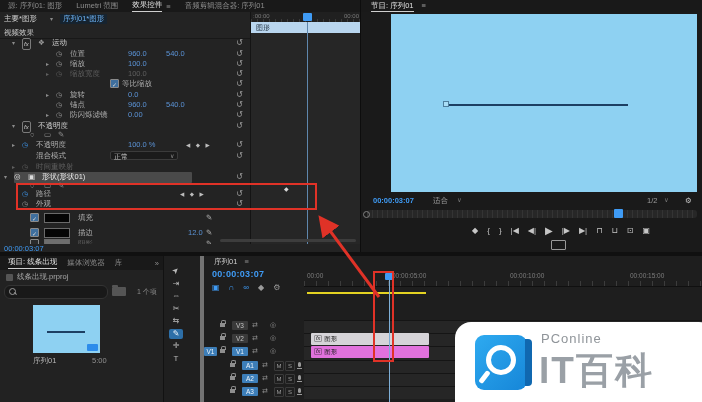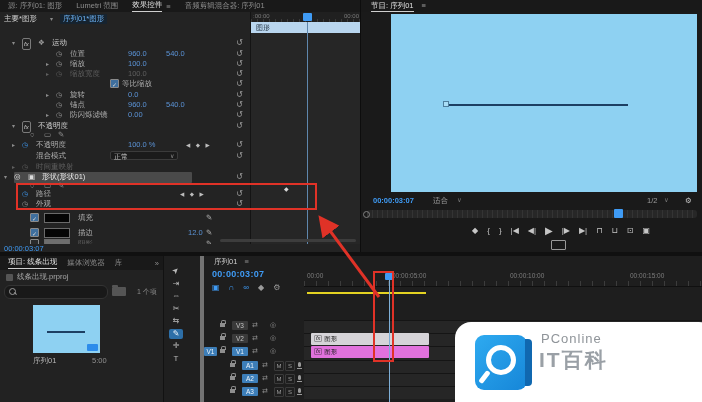--- a/index.html
+++ b/index.html
@@ -115,21 +115,21 @@
         padding:0 1px;line-height:5px;margin-right:2px;vertical-align:1px;}
   #tl-playline{position:absolute;left:185px;top:16px;width:1px;height:130px;background:#7fb0d8;}
   #tl-playhead{position:absolute;left:181px;top:17px;width:9px;height:7px;background:#3f9bf5;border-radius:1px;}
   
   #watermark{position:absolute;left:455px;top:322px;width:260px;height:95px;background:#fff;border-radius:16px;z-index:50;}
   #wm-icon{position:absolute;left:20px;top:13px;width:52px;height:55px;background:linear-gradient(135deg,#2eaaf0,#1686d8);border-radius:9px;}
   #wm-icon::after{content:"";position:absolute;right:-5px;top:4px;width:7px;height:47px;background:#1068b0;border-radius:0 4px 4px 0;}
   #wm-mag{position:absolute;left:11px;top:10px;width:20px;height:20px;border:5px solid #fff;border-radius:50%;}
   #wm-mag::after{content:"";position:absolute;left:-9px;top:20px;width:5px;height:14px;background:#fff;border-radius:2px;transform:rotate(38deg);}
   #wm-brand{position:absolute;left:86px;top:9px;font-size:13px;color:#8f9499;letter-spacing:1px;}
-  #wm-title{position:absolute;left:84px;top:24px;font-size:21px;font-weight:bold;color:#9aa0a6;letter-spacing:2px;}
+  #wm-title{position:absolute;left:84px;top:24px;font-size:37px;font-weight:bold;color:#9aa0a6;letter-spacing:2px;}
   
   #anno{position:absolute;left:0;top:0;width:702px;height:402px;z-index:60;pointer-events:none;}
   .vsmall{font-size:6.5px;}
 </style>
 </head>
 <body>
 
 <div id="stage">
 
   <div id="ec-panel" class="abs">
@@ -154,20 +154,23 @@
         <div id="ec-playhead"></div>
         <span class="abs" style="left:33px;top:173px;color:#d8d8d8;font-size:6px;">◆</span>
       </div>
 
       <div class="er" style="top:2px;">
         <span style="left:4px;color:#d0d0d0;">主要*图形</span>
         <span class="dis" style="left:50px;">▾</span>
         <span style="left:60px;color:#6cb0f0;background:#16232f;padding:0 3px;border-radius:1px;">序列01*图形</span>
       </div>
 
+      <div class="er" style="top:16px;border-bottom:1px solid #181818;width:250px;">
+        <span class="seclbl" style="left:4px;">视频效果</span>
+      </div>
 
       <div class="er" style="top:26px;">
         <span class="dis" style="left:12px;">▾</span>
         <span style="left:22px;" class="fxb">fx</span>
         <span style="left:38px;color:#9a9a9a;">❖</span>
         <span class="seclbl" style="left:52px;">运动</span>
         <span class="rst">↺</span>
       </div>
 
       <div class="er" style="top:37px;">

